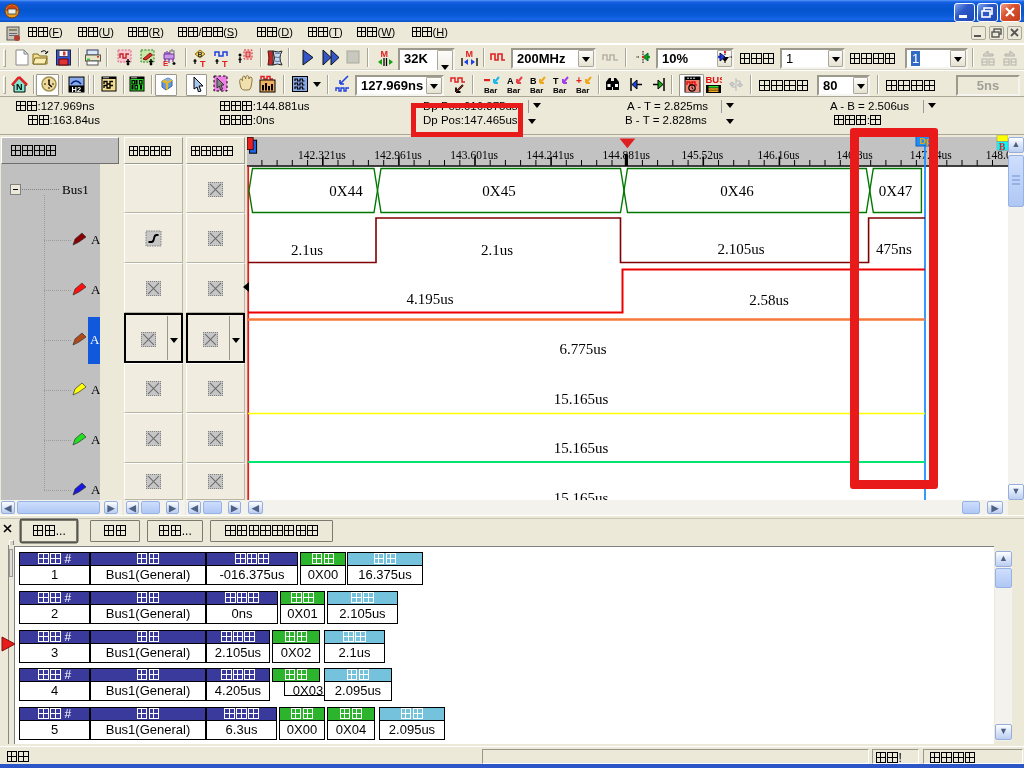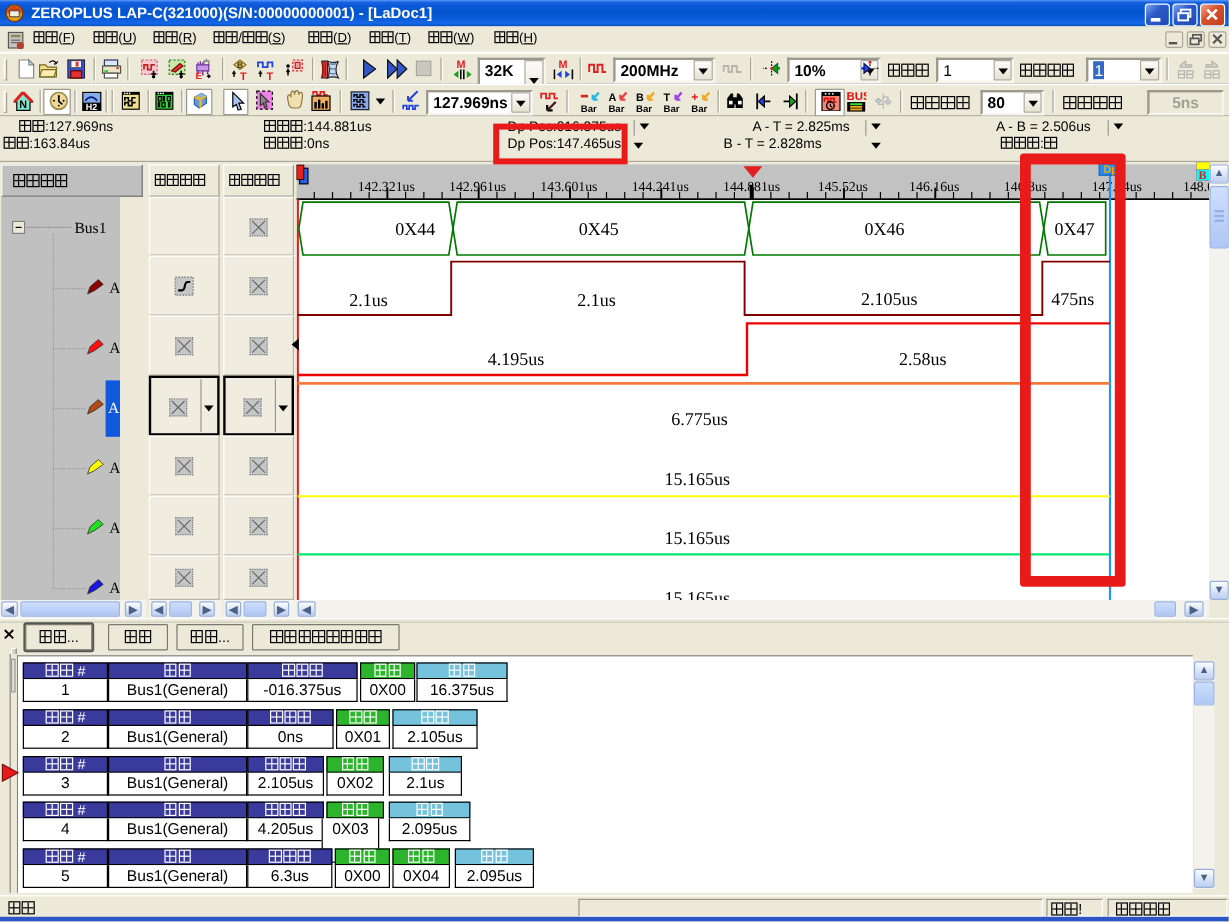--- a/index.html
+++ b/index.html
@@ -63,21 +63,20 @@
 #bluebottom{left:0;top:764px;width:1024px;height:4px;background:#2C56C8}
 .redrect{position:absolute;border:5px solid #E81A1A;z-index:50}
 </style></head>
 <body>
 <div class="abs" id="title">
   <svg class="abs" style="left:4px;top:3px" width="16" height="16">
       <circle cx="8" cy="8" r="7" fill="#E8A020" stroke="#803000"></circle>
       <path d="M2,8 a6,6 0 0,1 12,0" fill="#D04010"></path>
       <rect x="4" y="6" width="8" height="5" fill="#F0F0E0" stroke="#404040" stroke-width="0.8"></rect>
     </svg>
-  <span class="txt">ZEROPLUS LAP-C(321000)(S/N:00000000001) - [LaDoc1]</span>
   <span class="tbtn min"><svg width="19" height="17">
         <rect x="4" y="11" width="8" height="3" fill="#fff"></rect>
       </svg></span>
   <span class="tbtn res"><svg width="19" height="17">
         <rect x="6" y="4" width="8" height="6" fill="none" stroke="#fff" stroke-width="1.6"></rect>
         <rect x="4" y="7" width="8" height="6" fill="#2D59C8" stroke="#fff" stroke-width="1.6"></rect>
       </svg></span>
   <span class="tbtn cls"><svg width="19" height="17">
         <path d="M5 4 L13 12 M13 4 L5 12" stroke="#fff" stroke-width="2.2"></path>
       </svg></span>
@@ -434,30 +433,30 @@
   <span class="combo" style="left:817px;top:4px;width:53px;height:21px">
       <span class="v">80</span>
       <span class="cbtn" style="width:15px"></span>
     </span>
   <span class="sep" style="left:877px;top:4px"></span>
   <span class="abs" style="left:885px;top:7px;font-size:13px"><i class="c"></i><i class="c"></i><i class="c"></i><i class="c"></i></span>
   <span class="abs" style="left:956px;top:4px;width:64px;height:21px;border:2px solid;border-color:#9C9A8C #F6F4EE #F6F4EE #9C9A8C;background:#ECE9D8;color:#A0A096;font-weight:bold;font-size:13px;text-align:center;padding-top:1px">5ns</span>
 </div>
 <div class="abs" id="info">
   <span class="t1" style="left:15px"><i class="c"></i><i class="c"></i>:127.969ns</span>
-  <span class="t2" style="left:2px"><i class="c"></i><i class="c"></i>:163.84us</span>
+  <span class="t2" style="left:27px"><i class="c"></i><i class="c"></i>:163.84us</span>
   <span class="t1" style="left:219px"><i class="c"></i><i class="c"></i><i class="c"></i>:144.881us</span>
   <span class="t2" style="left:219px"><i class="c"></i><i class="c"></i><i class="c"></i>:0ns</span>
   <span class="t1" style="left:423px">Dp Pos:016.375us</span>
   <span class="t2" style="left:423px">Dp Pos:147.465us</span>
   <span class="vdiv" style="left:528px;top:3px;height:13px"></span>
   <span class="dar" style="left:533px;top:6px"></span>
   <span class="dar" style="left:528px;top:22px"></span>
   <span class="t1" style="left:627px">A - T = 2.825ms</span>
-  <span class="t2" style="left:603px">B - T = 2.828ms</span>
+  <span class="t2" style="left:625px">B - T = 2.828ms</span>
   <span class="vdiv" style="left:721px;top:3px;height:13px"></span>
   <span class="dar" style="left:726px;top:6px"></span>
   <span class="dar" style="left:726px;top:22px"></span>
   <span class="t1" style="left:830px">A - B = 2.506us</span>
   <span class="t2" style="left:833px"><i class="c"></i><i class="c"></i><i class="c"></i>:<i class="c"></i></span>
   <span class="vdiv" style="left:923px;top:3px;height:13px"></span>
   <span class="dar" style="left:928px;top:6px"></span>
 </div>
 <div class="redrect" style="left:411px;top:103px;width:112px;height:34px"></div>
 <div class="redrect" style="left:850px;top:128px;width:88px;height:361px;border-width:9px;border-radius:3px"></div>
@@ -712,21 +711,21 @@
     <span class="pdata" style="left:272px;top:99px;width:48px;height:19px;line-height:17px">0X02</span>
     <span class="phdr pcyan" style="left:324px;top:85px;width:61px;height:14px;line-height:13px"><i class="c"></i><i class="c"></i></span>
     <span class="pdata" style="left:324px;top:99px;width:61px;height:19px;line-height:17px">2.1us</span>
     <span class="phdr " style="left:19px;top:123px;width:71px;height:14px;line-height:13px"><i class="c"></i><i class="c"></i> #</span>
     <span class="phdr " style="left:90px;top:123px;width:116px;height:14px;line-height:13px"><i class="c"></i><i class="c"></i></span>
     <span class="phdr " style="left:206px;top:123px;width:64px;height:14px;line-height:13px"><i class="c"></i><i class="c"></i><i class="c"></i></span>
     <span class="pdata" style="left:19px;top:137px;width:71px;height:19px;line-height:17px">4</span>
     <span class="pdata" style="left:90px;top:137px;width:116px;height:19px;line-height:17px">Bus1(General)</span>
     <span class="pdata" style="left:206px;top:137px;width:64px;height:19px;line-height:17px">4.205us</span>
     <span class="phdr pgreen" style="left:272px;top:123px;width:48px;height:14px;line-height:13px"><i class="c"></i><i class="c"></i></span>
-    <span class="pdata" style="left:268px;top:137px;width:48px;height:37px;line-height:17px">0X03</span>
+    <span class="pdata" style="left:284px;top:137px;width:48px;height:14px;line-height:17px">0X03</span>
     <span class="phdr pcyan" style="left:324px;top:123px;width:68px;height:14px;line-height:13px"><i class="c"></i><i class="c"></i></span>
     <span class="pdata" style="left:324px;top:137px;width:68px;height:19px;line-height:17px">2.095us</span>
     <span class="phdr " style="left:19px;top:162px;width:71px;height:14px;line-height:13px"><i class="c"></i><i class="c"></i> #</span>
     <span class="phdr " style="left:90px;top:162px;width:116px;height:14px;line-height:13px"><i class="c"></i><i class="c"></i></span>
     <span class="phdr " style="left:206px;top:162px;width:71px;height:14px;line-height:13px"><i class="c"></i><i class="c"></i><i class="c"></i></span>
     <span class="pdata" style="left:19px;top:176px;width:71px;height:19px;line-height:17px">5</span>
     <span class="pdata" style="left:90px;top:176px;width:116px;height:19px;line-height:17px">Bus1(General)</span>
     <span class="pdata" style="left:206px;top:176px;width:71px;height:19px;line-height:17px">6.3us</span>
     <span class="phdr pgreen" style="left:279px;top:162px;width:46px;height:14px;line-height:13px"><i class="c"></i><i class="c"></i></span>
     <span class="pdata" style="left:279px;top:176px;width:46px;height:19px;line-height:17px">0X00</span>

